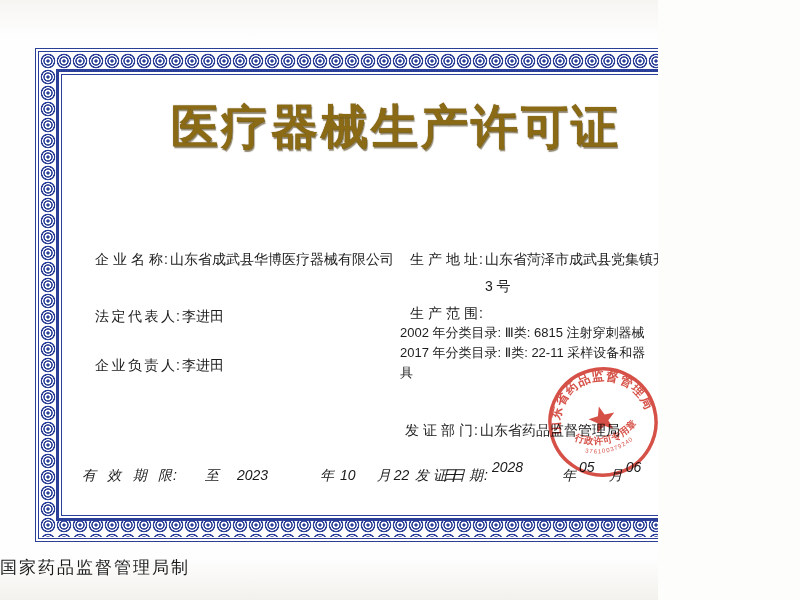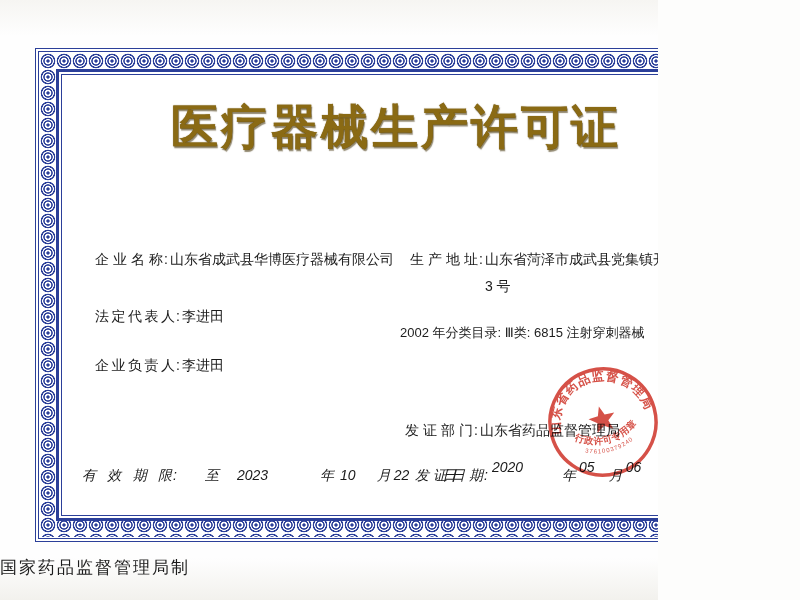--- a/index.html
+++ b/index.html
@@ -70,39 +70,43 @@
   </div>
 
   <div class="field" style="left:410px; top:246px;">
     <span class="lbl w68">生产地址</span><span class="colon">:</span><span class="val" style="width:258px;">山东省菏泽市成武县党集镇开发区迎宾路 3 号</span>
   </div>
 
   <div class="field" style="left:95px; top:303px;">
     <span class="lbl w80">法定代表人</span><span class="colon">:</span><span class="val">李进田</span>
   </div>
 
+  <div class="field" style="left:410px; top:300px;">
+    <span class="lbl w68">生产范围</span><span class="colon">:</span>
+  </div>
   <div class="scope-lines">
     <div>2002 年分类目录: Ⅲ类: 6815 注射穿刺器械</div>
+    <div>2017 年分类目录: Ⅱ类: 22-11 采样设备和器具</div>
   </div>
 
   <div class="field" style="left:95px; top:352px;">
     <span class="lbl w80">企业负责人</span><span class="colon">:</span><span class="val">李进田</span>
   </div>
 
 
   <div class="field" style="left:405px; top:410px;margin-top:7px;">
     <span class="lbl w68">发证部门</span><span class="colon">:</span><span class="val">山东省药品监督管理局</span>
   </div>
 
   <div class="field date-row" style="left:82px; top:462px;">
     <span class="lbl w90">有效期限</span><span class="colon">:</span><span style="margin-left:26px;">至</span><span style="margin-left:18px;">2023</span><span style="margin-left:52px;">年</span><span style="margin-left:6px;">10</span><span style="margin-left:21px;">月</span><span style="margin-left:3px;">22</span><span style="margin-left:33px;">日</span>
   </div>
 
   <div class="field date-row" style="left:415px; top:462px;">
-    <span class="lbl w68">发证日期</span><span class="colon">:</span><span class="raised" style="margin-left:2px;">2020</span><span style="margin-left:39px;">年</span><span class="raised" style="margin-left:3px;">05</span><span style="margin-left:14px;">月</span><span class="raised" style="margin-left:3px;">06</span><span style="margin-left:18px;">日</span>
+    <span class="lbl w68">发证日期</span><span class="colon">:</span><span class="raised" style="margin-left:2px;">2028</span><span style="margin-left:39px;">年</span><span class="raised" style="margin-left:3px;">05</span><span style="margin-left:14px;">月</span><span class="raised" style="margin-left:3px;">06</span><span style="margin-left:18px;">日</span>
   </div>
 
   <svg class="seal" viewBox="0 0 120 120">
     <g transform="rotate(-15 60 60)" fill="#d0392e" stroke="none">
       <circle cx="60" cy="60" r="53" fill="none" stroke="#d0392e" stroke-width="3.5"></circle>
       <polygon points="60,44 63.5,53.2 73.3,53.7 65.6,59.8 68.2,69.3 60,63.9 51.8,69.3 54.4,59.8 46.7,53.7 56.5,53.2"></polygon>
       <defs>
         <path id="sealArcTop" d="M 16,62 A 44,44 0 0 1 104,62" fill="none"></path>
         <path id="sealArcBottom" d="M 29,71 Q 60,92 91,71" fill="none"></path>
         <path id="sealArcSerial" d="M 24,79 Q 60,102 96,79" fill="none"></path>

